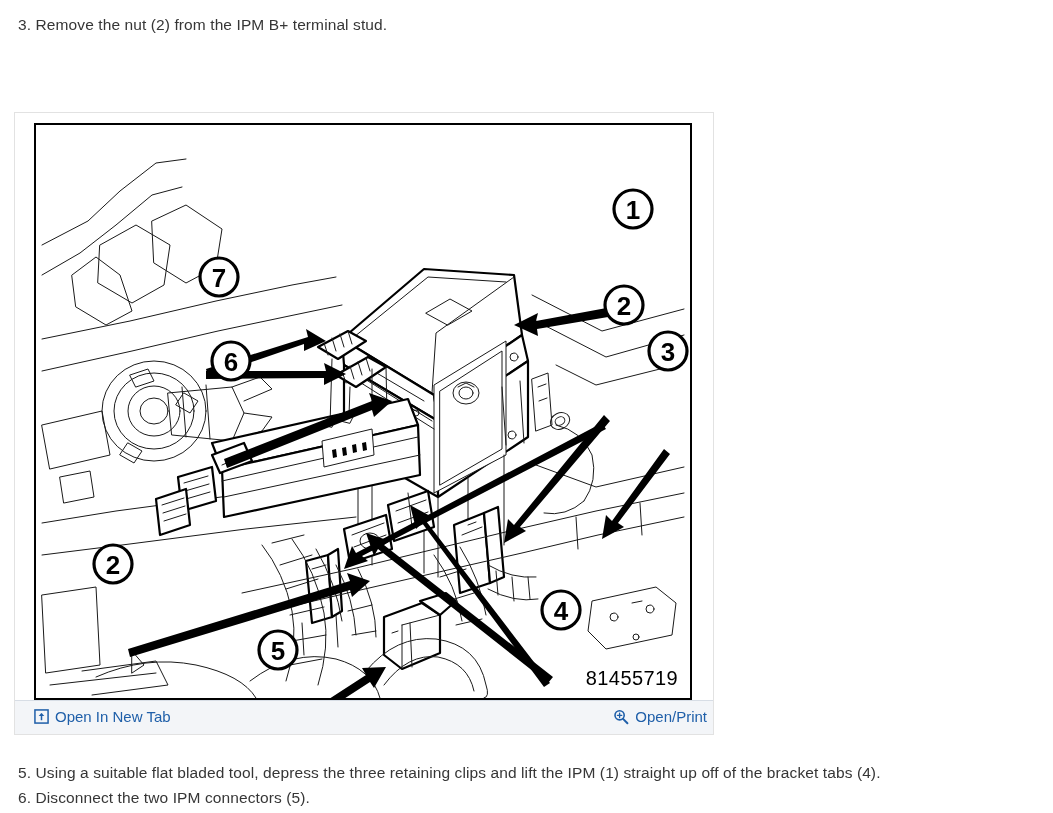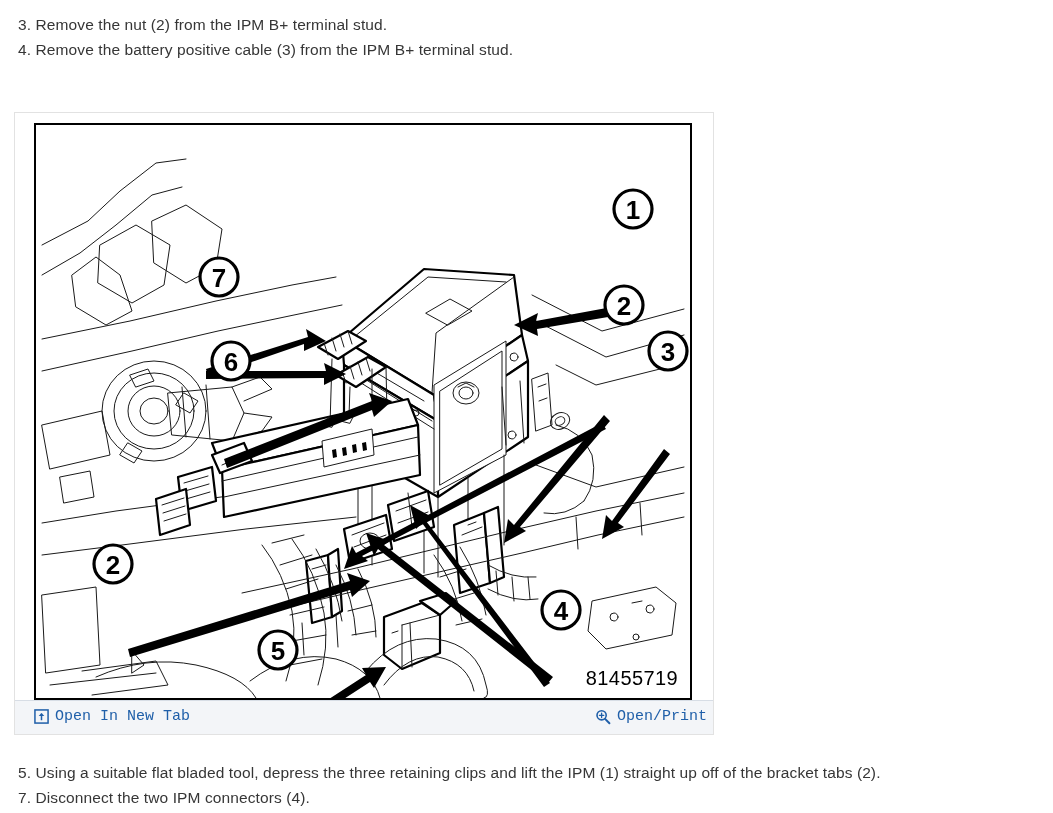--- a/index.html
+++ b/index.html
@@ -82,21 +82,20 @@
   
   .figure-footer {
     position: absolute;
     left: 0;
     bottom: 0;
     width: 100%;
     height: 34px;
     background: #f3f5f8;
     border-top: 1px solid #d7dde5;
     box-sizing: border-box;
-    font-family: Liberation Mono, monospace;
   }
   .footer-link {
     position: absolute;
     top: 7px;
     display: flex;
     align-items: center;
     gap: 6px;
     color: #1f5fa9;
     font-size: 15px;
     cursor: pointer;
@@ -114,21 +113,20 @@
   }
   .footer-icon svg { display: block; }
 </style>
 </head>
 <body>
 
 <div class="page">
 
   <div class="steps-top">
     <div class="step-line">3. Remove the nut (2) from the IPM B+ terminal stud.</div>
-    <div class="step-line">4. Remove the battery positive cable (3) from the IPM B+ terminal stud.</div>
   </div>
 
   <div class="figure-card">
 
     <div class="figure-inner">
       <svg class="figure-svg" viewBox="0 0 654 573" preserveAspectRatio="none">
         <defs>
           <style>
             .t  { fill:none; stroke:#1a1a1a; stroke-width:1; stroke-linejoin:round; stroke-linecap:round; }
             .tt { fill:none; stroke:#111; stroke-width:1.8; stroke-linejoin:round; stroke-linecap:round; }
@@ -445,17 +443,17 @@
             <path d="M10.1 9.9 L14.4 14.2" stroke="#1f5fa9" stroke-width="2" stroke-linecap="round"></path>
             <path d="M6.6 4.1 L6.6 8.5 M4.4 6.3 L8.8 6.3" stroke="#1f5fa9" stroke-width="1.3" stroke-linecap="round"></path>
           </svg>
         </span>
         <span>Open/Print</span>
       </a>
     </div>
   </div>
 
   <div class="steps-bottom">
-    <div class="step-line">5. Using a suitable flat bladed tool, depress the three retaining clips and lift the IPM (1) straight up off of the bracket tabs (2).</div>
-    <div class="step-line">7. Disconnect the two IPM connectors (4).</div>
+    <div class="step-line">5. Using a suitable flat bladed tool, depress the three retaining clips and lift the IPM (1) straight up off of the bracket tabs (4).</div>
+    <div class="step-line">6. Disconnect the two IPM connectors (5).</div>
   </div>
 
 </div>
 
 </body></html>

